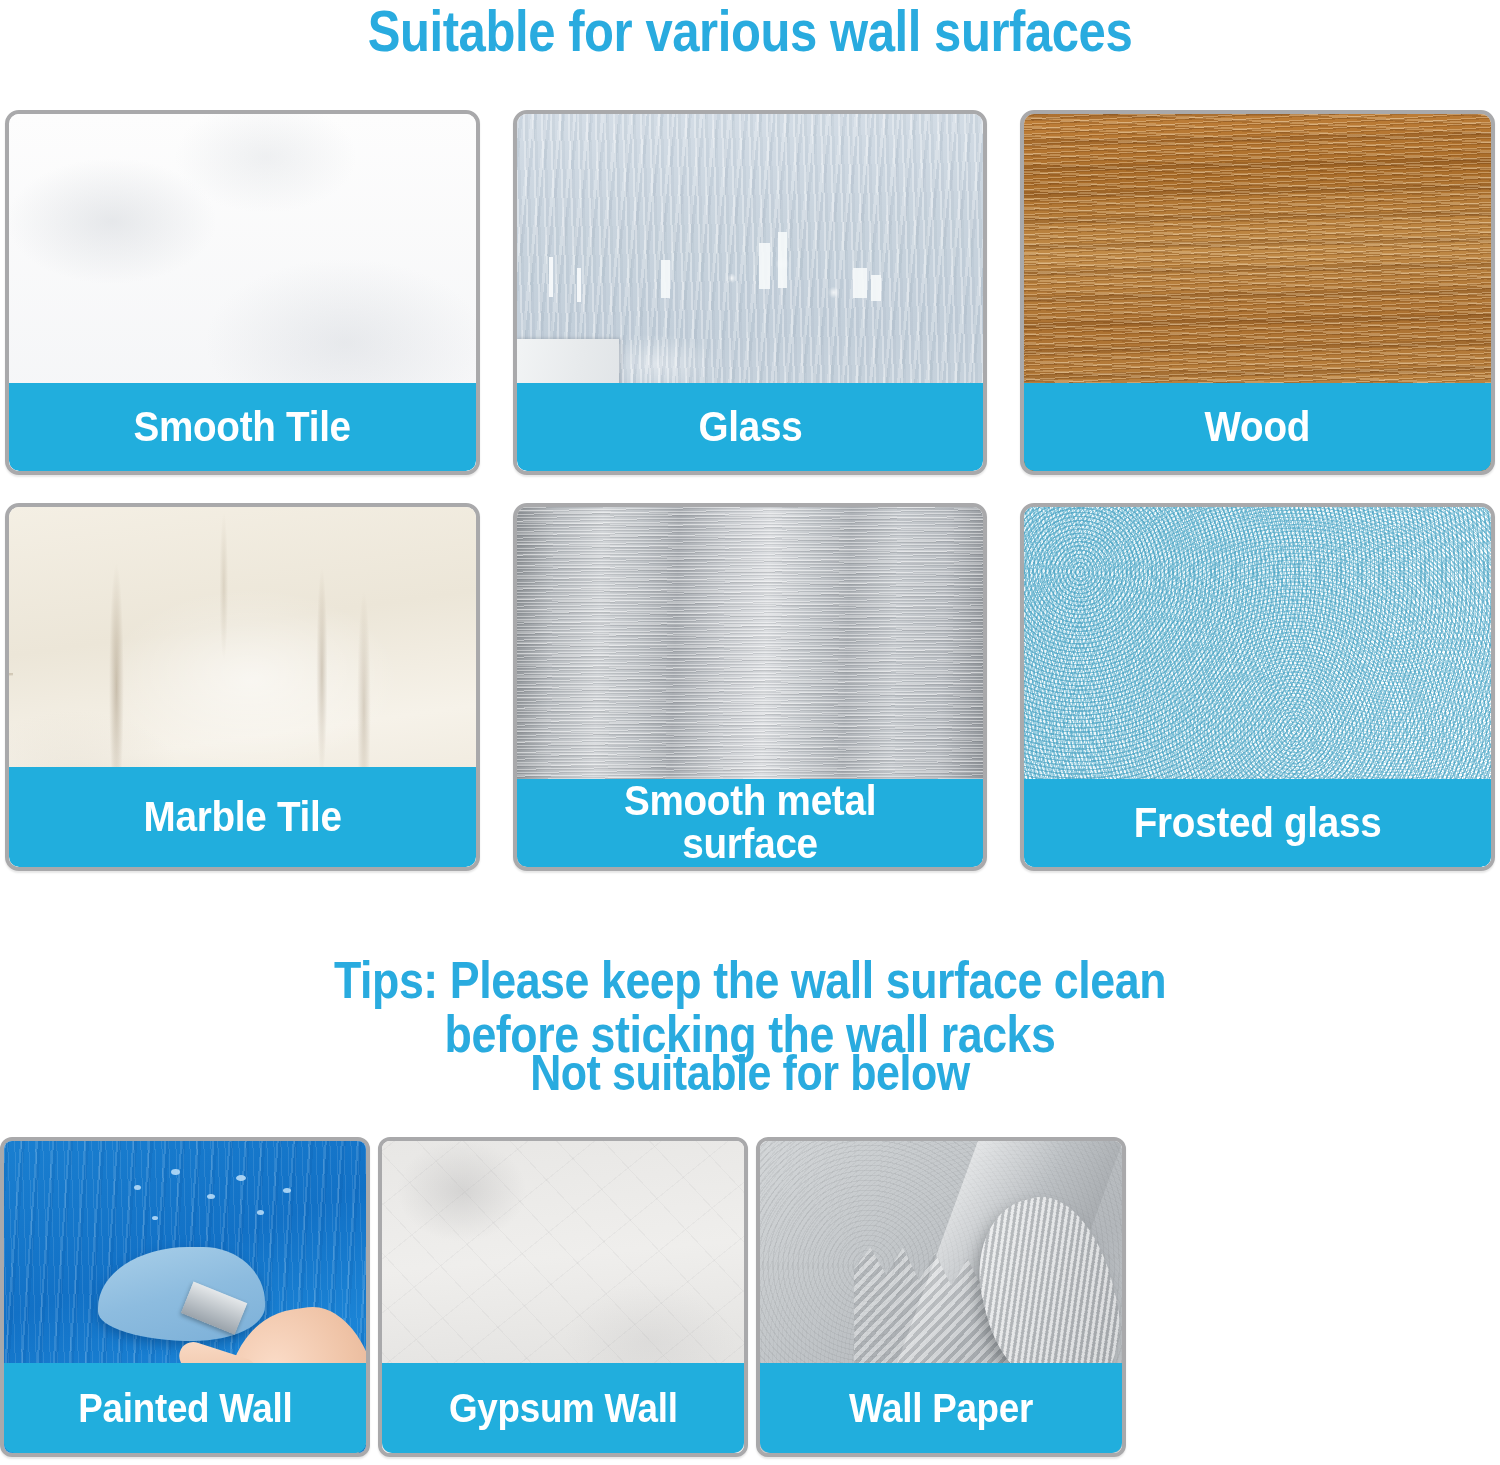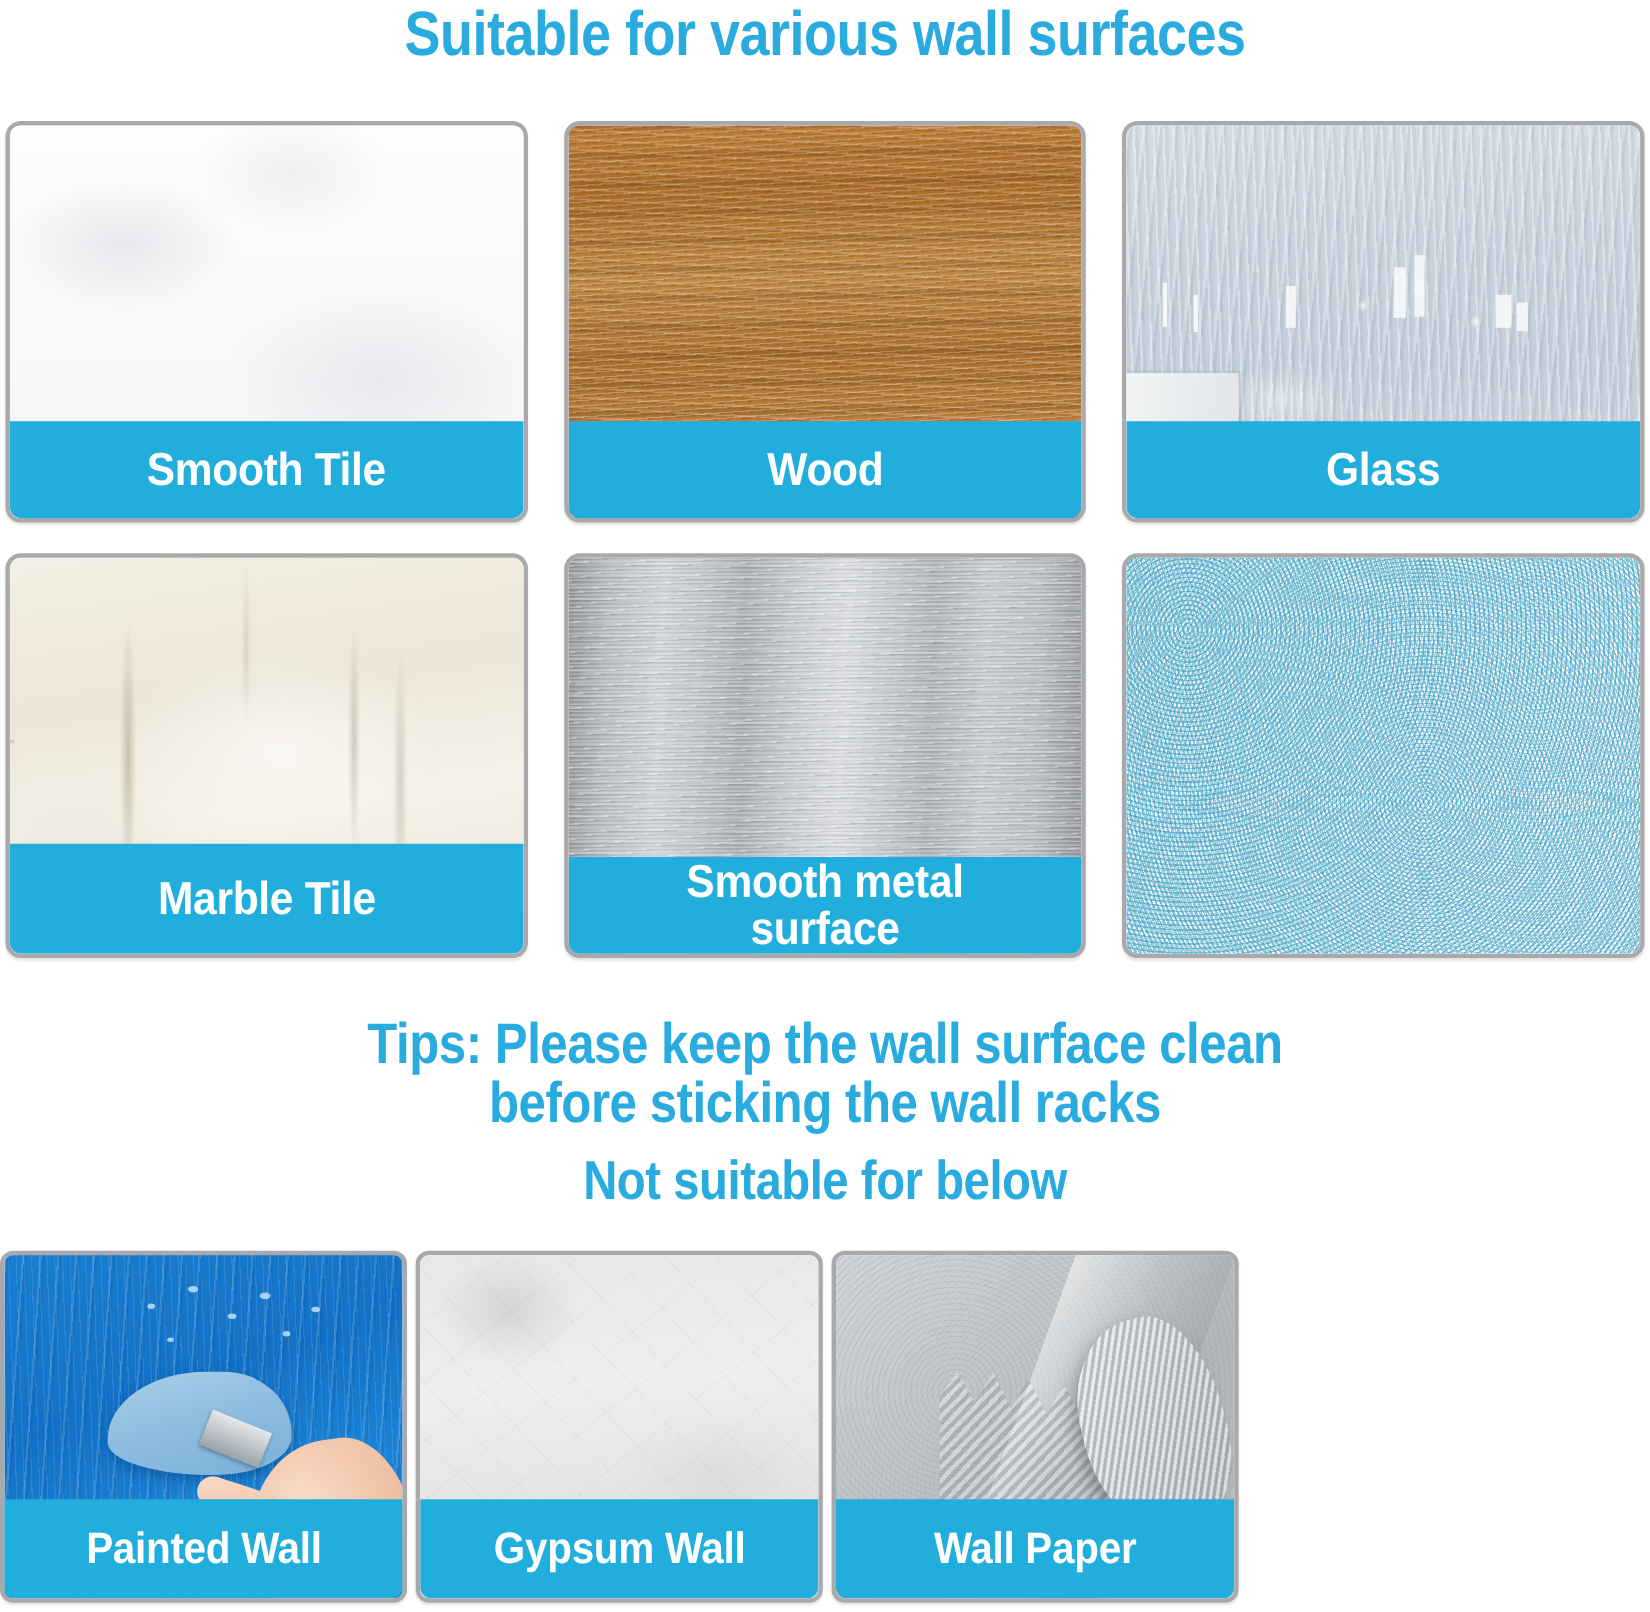--- a/index.html
+++ b/index.html
@@ -18,21 +18,21 @@
     font-weight:bold;
     letter-spacing:-0.5px;
     line-height:1.04;
     transform:scaleX(0.86);
     transform-origin:center center;
     white-space:nowrap;
   }
   #title-row{position:absolute;left:0;top:2px;width:1500px;}
   #title-row .heading{font-size:57px;}
 
-  #tips-row{position:absolute;left:0;top:922px;width:1500px;}
+  #tips-row{position:absolute;left:0;top:953px;width:1500px;}
   #tips-row .heading{font-size:52px;}
   #tips-row .heading .tips-line{display:block;}
 
   #notsuitable-row{position:absolute;left:0;top:1047px;width:1500px;}
   #notsuitable-row .heading{font-size:50px;}
 
   
   .grid{position:absolute;display:flex;}
 
   #grid-suitable-1{left:5px;top:110px;width:1490px;gap:33px;}
@@ -298,44 +298,44 @@
 <div class="grid" id="grid-suitable-1">
 
   <div class="card">
     <div class="thumb tex-smooth-tile"></div>
     <div class="caption">
       <span>Smooth Tile</span>
     </div>
   </div>
 
   <div class="card">
-    <div class="thumb tex-wood"></div>
-    <div class="caption">
-      <span>Wood</span>
-    </div>
-  </div>
-
-  <div class="card">
     <div class="thumb tex-glass">
       <div class="glass-pole glass-p1"></div>
       <div class="glass-pole glass-p2"></div>
       <div class="glass-tower glass-t1"></div>
       <div class="glass-tower glass-t2"></div>
       <div class="glass-tower glass-t3"></div>
       <div class="glass-tower glass-t4"></div>
       <div class="glass-tower glass-t5"></div>
       <div class="glass-frame">
         <div class="glass-frame-edge"></div>
       </div>
     </div>
     <div class="caption">
       <span>Glass</span>
     </div>
   </div>
 
+  <div class="card">
+    <div class="thumb tex-wood"></div>
+    <div class="caption">
+      <span>Wood</span>
+    </div>
+  </div>
+
 </div>
 
 <div class="grid" id="grid-suitable-2">
 
   <div class="card">
     <div class="thumb tex-marble"></div>
     <div class="caption">
       <span>Marble Tile</span>
     </div>
   </div>
@@ -345,20 +345,23 @@
     <div class="caption">
       <div>
         <span>Smooth metal</span>
         <span>surface</span>
       </div>
     </div>
   </div>
 
   <div class="card">
     <div class="thumb tex-frosted"></div>
+    <div class="caption">
+      <span>Frosted glass</span>
+    </div>
   </div>
 
 </div>
 
 <div id="tips-row">
   <div class="heading">
     <span class="tips-line">Tips: Please keep the wall surface clean</span>
     <span class="tips-line">before sticking the wall racks</span>
   </div>
 </div>

